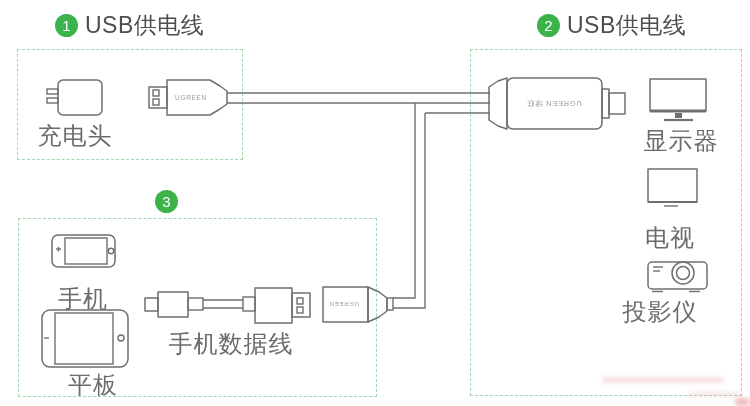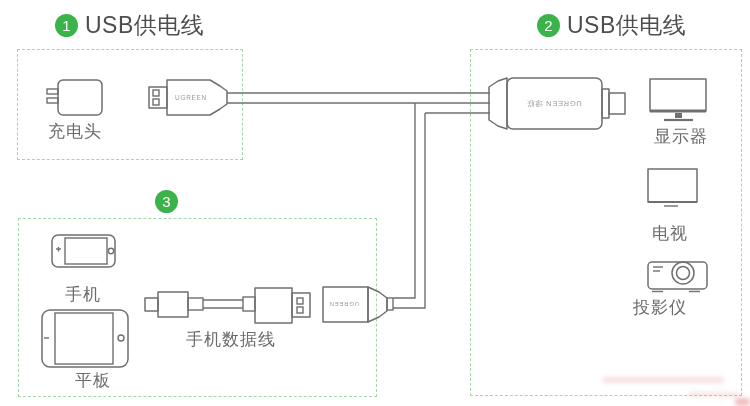--- a/index.html
+++ b/index.html
@@ -9,21 +9,21 @@
   }
   .dashed-box { position:absolute; border:1px dashed var(--box_border); box-sizing:border-box; }
   .heading { position:absolute; display:flex; align-items:center; gap:7px; }
   .badge {
     width:23px; height:23px; border-radius:50%; background:var(--accent_green);
     color:#ffffff; font-size:15px; line-height:1;
     display:flex; align-items:center; justify-content:center;
   }
   .heading-title { font-size:23px; color:var(--heading_text); letter-spacing:.5px;text-align:center; }
   .dev-label {
-    position:absolute; font-size:17px; color:var(--label_text);
+    position:absolute; font-size:24px; color:var(--label_text);
     transform:translateX(-50%); white-space:nowrap; letter-spacing:1px;font-family:Liberation Serif, serif;
   }
   svg.diagram { position:absolute; left:0; top:0; }
   .ln  { fill:none; stroke:var(--line_color); stroke-width:1.4; }
   .ln2 { fill:none; stroke:var(--line_color); stroke-width:1.5; stroke-linejoin:round; }
   .thick3 { stroke-width:3; }
   .thick2 { stroke-width:2.2; }
   .fillg { fill:var(--line_color); stroke:none; }
   .brand {
     fill:var(--brand_text); font-size:6.5px; letter-spacing:.7px;

